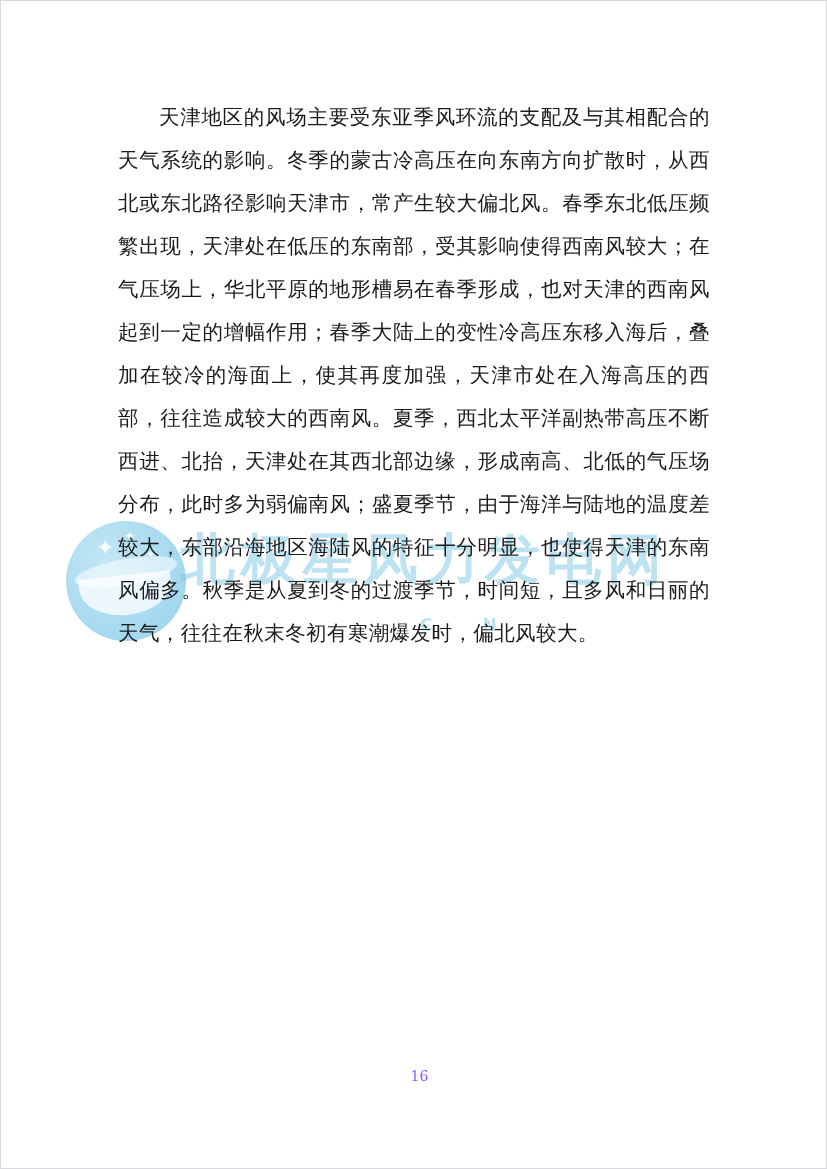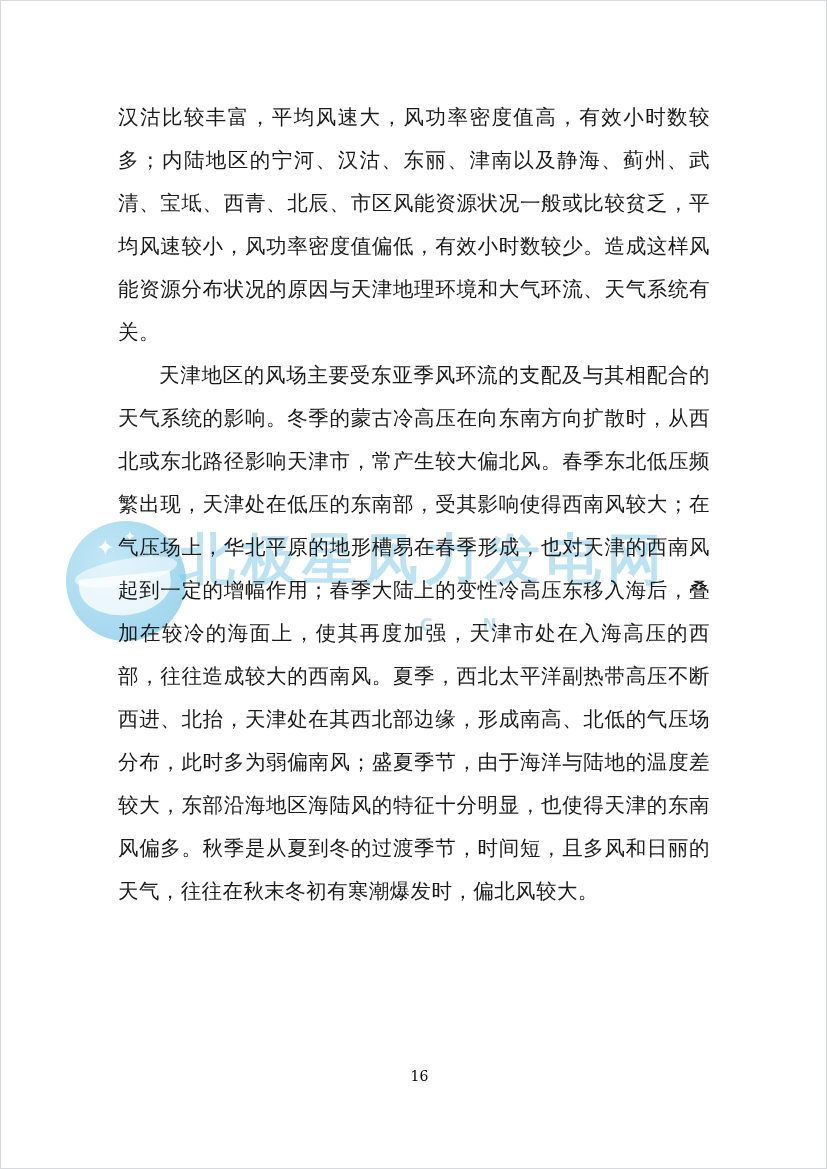--- a/index.html
+++ b/index.html
@@ -51,21 +51,21 @@
   }
 
   .page-number {
     position: absolute;
     left: 12px;
     right: 0;
     top: 1068px;
     text-align: center;
     font-family: "DejaVu Serif", "Liberation Serif", serif;
     font-size: 14px;
-    color: #000000;
+    color: #8b5cf6;
     z-index: 3;
   }
 
   
   .watermark {
     position: absolute;
     left: 60px;
     top: 505px;
     width: 710px;
     height: 160px;
@@ -160,18 +160,17 @@
       <div class="wm-wave"></div>
       <span class="wm-spark s1">✦</span>
       <span class="wm-spark s2">✦</span>
       <span class="wm-spark s3">✦</span>
     </div>
     <div class="wm-text">北极星风力发电网</div>
     <div class="wm-sub">C N</div>
   </div>
 
   <div class="content">
-    <p class="para">汉沽比较丰富，平均风速大，风功率密度值高，有效小时数较多；内陆地区的宁河、汉沽、东丽、津南以及静海、蓟州、武清、宝坻、西青、北辰、市区风能资源状况一般或比较贫乏，平均风速较小，风功率密度值偏低，有效小时数较少。造成这样风能资源分布状况的原因与天津地理环境和大气环流、天气系统有关。</p>
     <p class="para indent">天津地区的风场主要受东亚季风环流的支配及与其相配合的天气系统的影响。冬季的蒙古冷高压在向东南方向扩散时，从西北或东北路径影响天津市，常产生较大偏北风。春季东北低压频繁出现，天津处在低压的东南部，受其影响使得西南风较大；在气压场上，华北平原的地形槽易在春季形成，也对天津的西南风起到一定的增幅作用；春季大陆上的变性冷高压东移入海后，叠加在较冷的海面上，使其再度加强，天津市处在入海高压的西部，往往造成较大的西南风。夏季，西北太平洋副热带高压不断西进、北抬，天津处在其西北部边缘，形成南高、北低的气压场分布，此时多为弱偏南风；盛夏季节，由于海洋与陆地的温度差较大，东部沿海地区海陆风的特征十分明显，也使得天津的东南风偏多。秋季是从夏到冬的过渡季节，时间短，且多风和日丽的天气，往往在秋末冬初有寒潮爆发时，偏北风较大。</p>
   </div>
 
   <div class="page-number">16</div>
 </div>
 
 </body></html>

